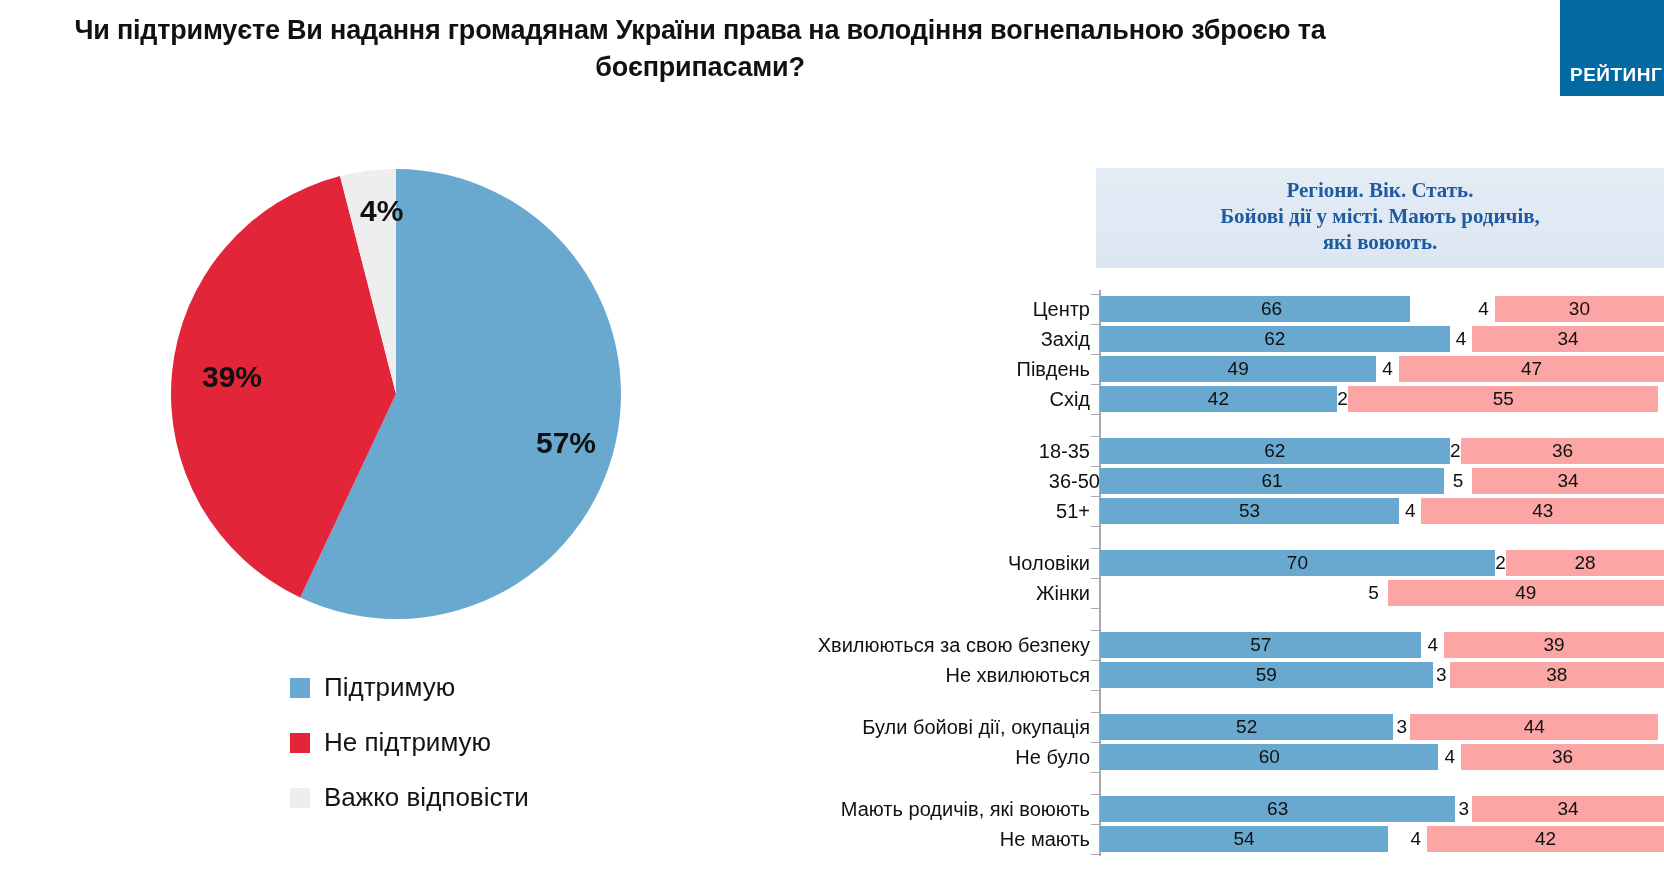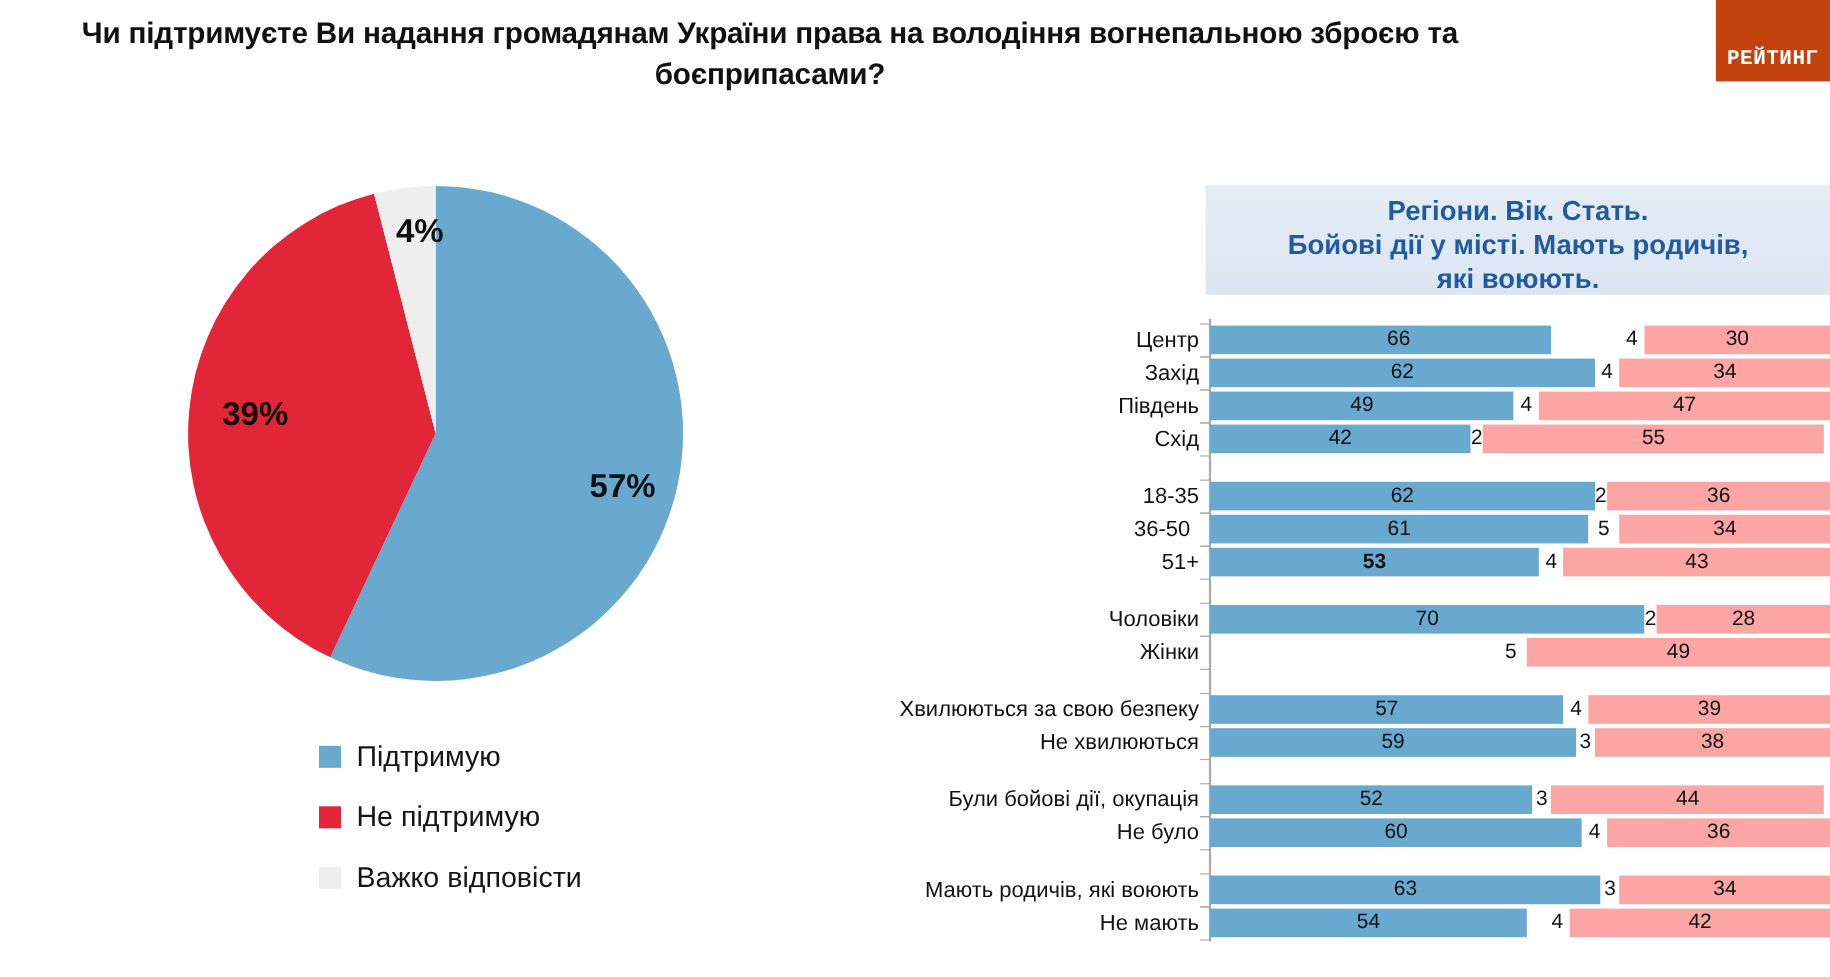--- a/index.html
+++ b/index.html
@@ -19,24 +19,23 @@
     text-align: center;
     font-size: 27px;
     font-weight: bold;
     line-height: 1.38;
     color: #111111;
     letter-spacing: -0.2px;
   }
   .logo-box {
     position: absolute;
     left: 1560px; top: 0px;
-    width: 104px; height: 74px;
-    background: #c2410c;
+    width: 104px; height: 96px;
+    background: #0369a1;
     overflow: hidden;
-    font-family: Liberation Mono, monospace;
   }
   .logo-text {
     position: absolute;
     left: 10px; bottom: 10px;
     font-size: 19px;
     font-weight: bold;
     color: #ffffff;
     letter-spacing: 0.5px;
     white-space: nowrap;
   }
@@ -60,25 +59,26 @@
   .legend-swatch { width: 20px; height: 20px; margin-right: 14px; flex: none; }
   .legend-label { font-size: 26px; color: #141414; }
 
   
   .panel-header {
     position: absolute;
     left: 1096px; top: 168px;
     width: 568px; height: 100px;
     background: linear-gradient(180deg,#e4ecf5 0%,#dce6f2 100%);
     color: #1f5b9e;
-    font-size: 25px;
+    font-size: 21px;
     font-weight: bold;
     line-height: 1.24;
     text-align: center;
     padding-top: 9px;
+    font-family: Liberation Serif, serif;
   }
 
   .bars { position: absolute; left: 0; top: 0; width: 1664px; height: 888px; }
   .axis {
     position: absolute;
     left: 1099px;
     width: 2px;
     background: #a9a9a9;
   }
   .tick {
@@ -182,28 +182,28 @@
       <div class="seg seg-hard" style="left: 1336.88px; width: 11.28px; top: 386px;"><span class="seg-txt">2</span></div>
       <div class="seg seg-against" style="left: 1348.16px; width: 310.2px; top: 386px;"><span class="seg-txt">55</span></div>
       <div class="tick" style="top: 436px;"></div>
       <div class="tick" style="top: 466px;"></div>
       <div class="cat-label" style="top: 438px; right: 574px;">18-35</div>
       <div class="seg seg-support" style="left: 1100px; width: 349.68px; top: 438px;"><span class="seg-txt">62</span></div>
       <div class="seg seg-hard" style="left: 1449.68px; width: 11.28px; top: 438px;"><span class="seg-txt">2</span></div>
       <div class="seg seg-against" style="left: 1460.96px; width: 203.04px; top: 438px;"><span class="seg-txt">36</span></div>
       <div class="tick" style="top: 466px;"></div>
       <div class="tick" style="top: 496px;"></div>
-      <div class="cat-label" style="top: 468px; right: 582px;">36-50</div>
+      <div class="cat-label" style="top: 468px; right: 564px;">36-50</div>
       <div class="seg seg-support" style="left: 1100px; width: 344.04px; top: 468px;"><span class="seg-txt">61</span></div>
       <div class="seg seg-hard" style="left: 1444.04px; width: 28.2px; top: 468px;"><span class="seg-txt">5</span></div>
       <div class="seg seg-against" style="left: 1472.24px; width: 191.76px; top: 468px;"><span class="seg-txt">34</span></div>
       <div class="tick" style="top: 496px;"></div>
       <div class="tick" style="top: 526px;"></div>
       <div class="cat-label" style="top: 498px; right: 574px;">51+</div>
-      <div class="seg seg-support" style="left: 1100px; width: 298.92px; top: 498px; font-weight: bold;"><span class="seg-txt">53</span></div>
+      <div class="seg seg-support" style="left: 1100px; width: 298.92px; top: 498px;"><span class="seg-txt">53</span></div>
       <div class="seg seg-hard" style="left: 1398.92px; width: 22.56px; top: 498px;"><span class="seg-txt">4</span></div>
       <div class="seg seg-against" style="left: 1421.48px; width: 242.52px; top: 498px;"><span class="seg-txt">43</span></div>
       <div class="tick" style="top: 548px;"></div>
       <div class="tick" style="top: 578px;"></div>
       <div class="cat-label" style="top: 550px; right: 574px;">Чоловіки</div>
       <div class="seg seg-support" style="left: 1100px; width: 394.8px; top: 550px;"><span class="seg-txt">70</span></div>
       <div class="seg seg-hard" style="left: 1494.8px; width: 11.28px; top: 550px;"><span class="seg-txt">2</span></div>
       <div class="seg seg-against" style="left: 1506.08px; width: 157.92px; top: 550px;"><span class="seg-txt">28</span></div>
       <div class="tick" style="top: 578px;"></div>
       <div class="tick" style="top: 608px;"></div>

